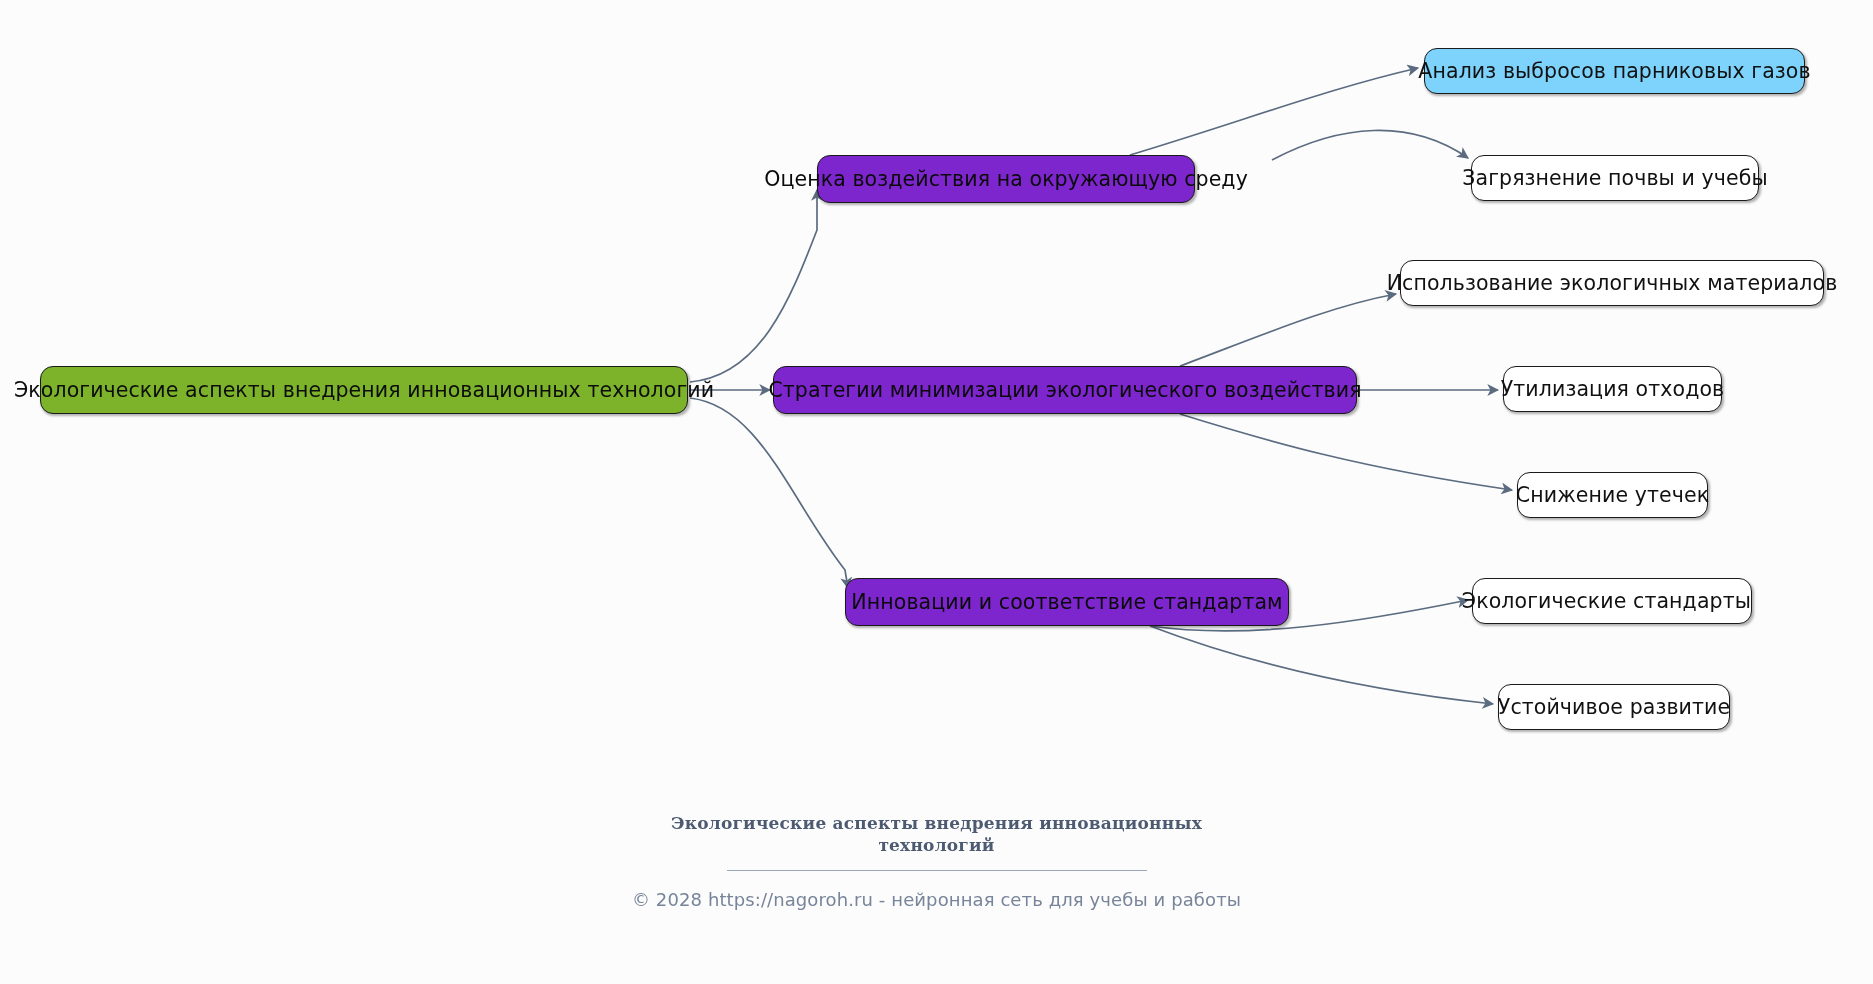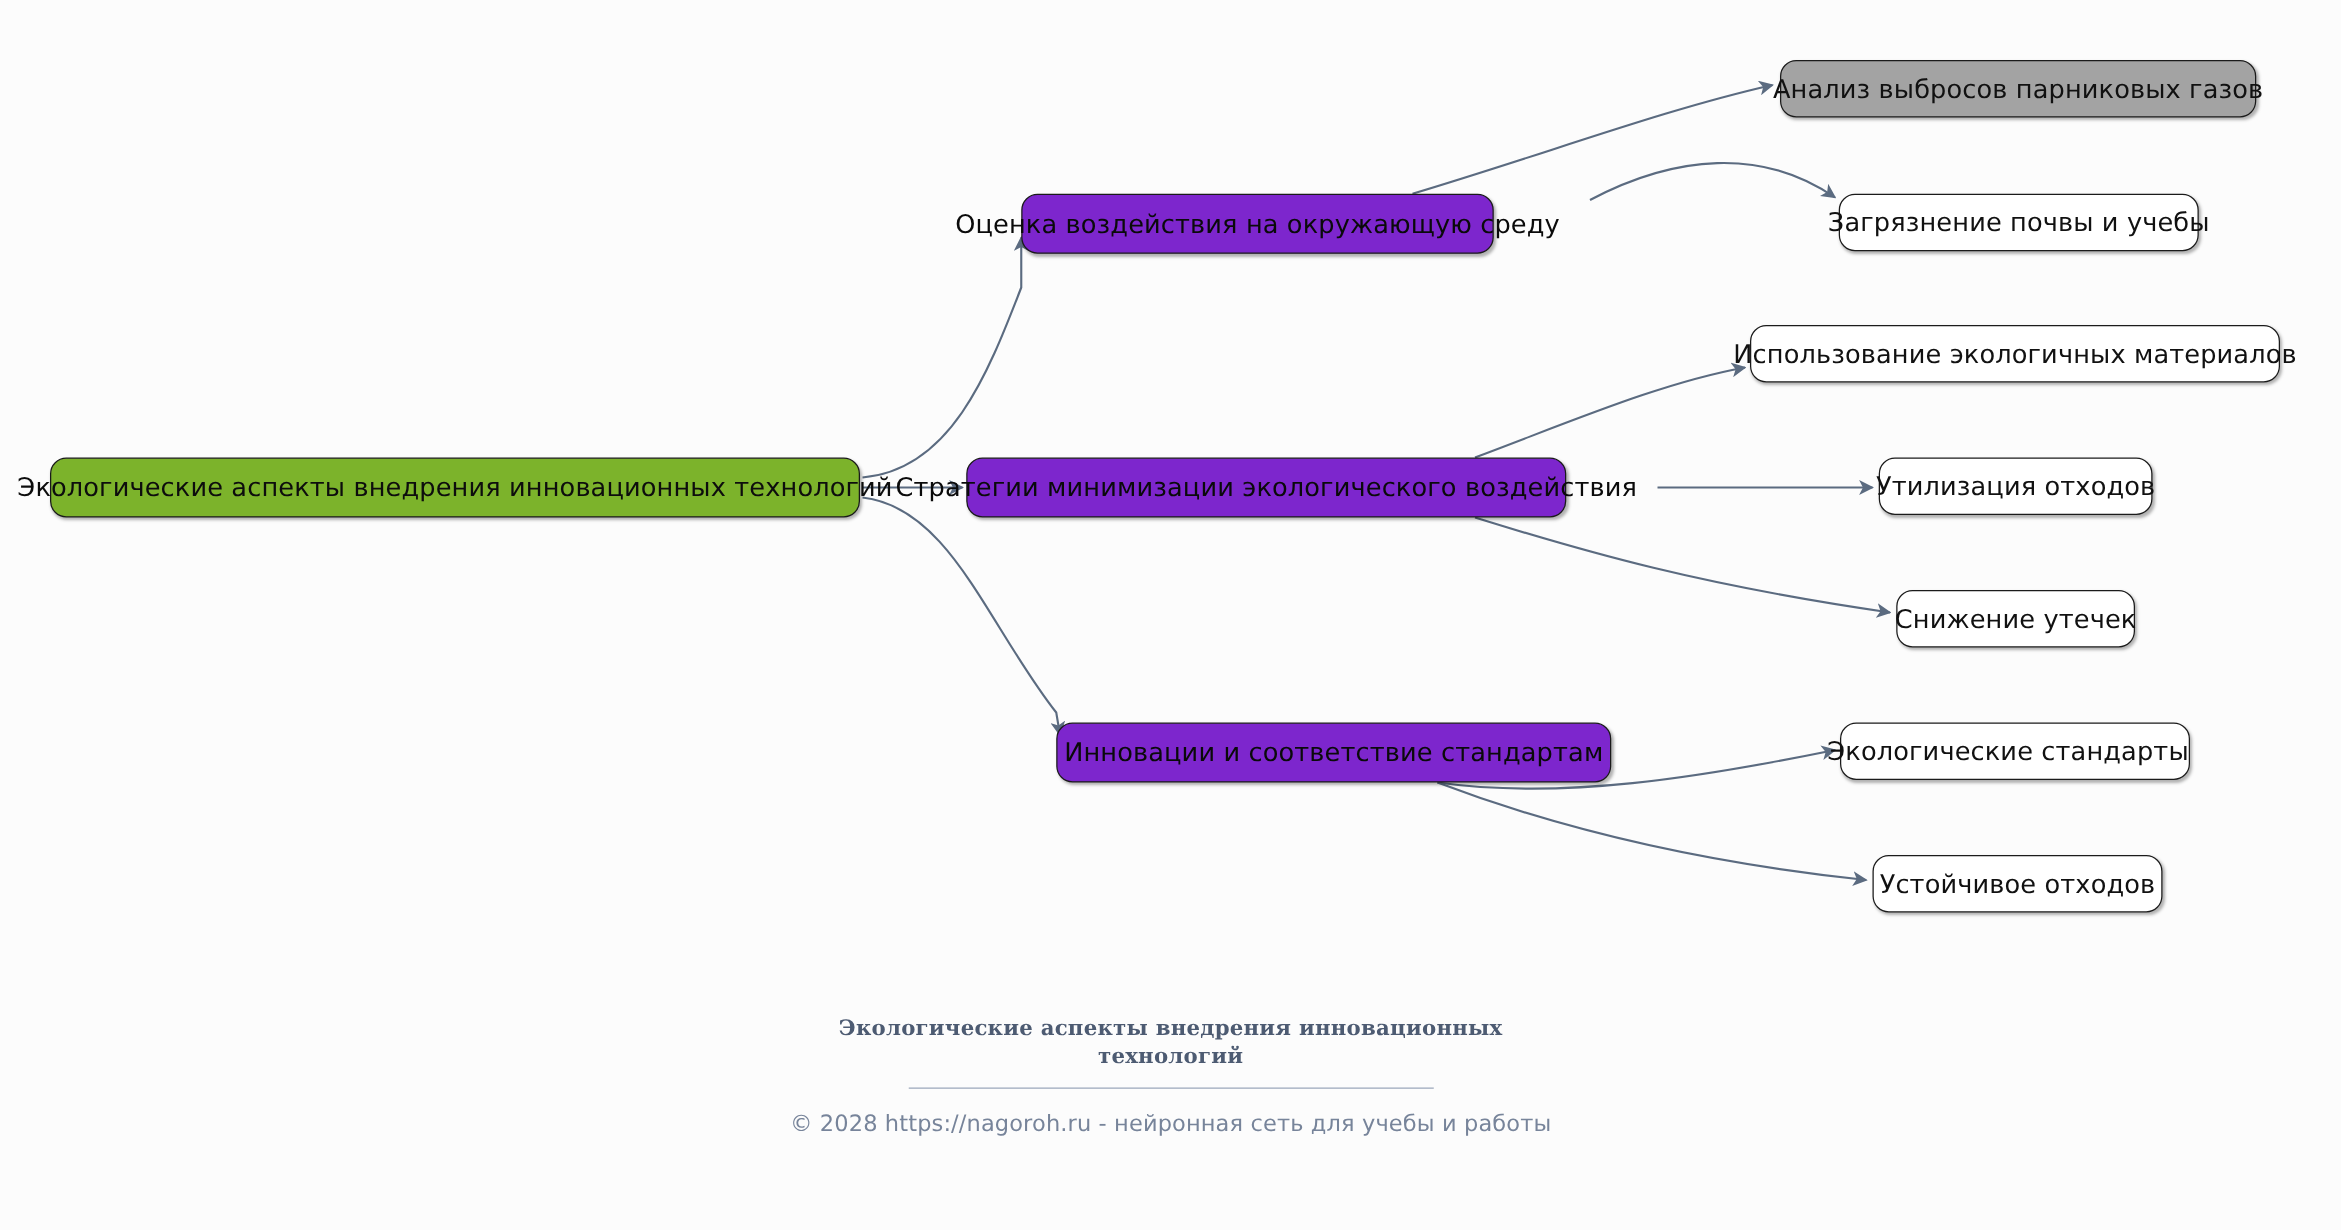--- a/index.html
+++ b/index.html
@@ -127,48 +127,48 @@
     </g>
   </svg>
 
   <div class="node node-root" style="left: 40px; top: 366px; width: 648px; height: 48px; background: rgb(124, 179, 43); color: rgb(13, 13, 13);">
     <span>Экологические аспекты внедрения инновационных технологий</span>
   </div>
 
   <div class="node node-branch" style="left: 817px; top: 155px; width: 378px; height: 48px; background: rgb(125, 38, 205); color: rgb(10, 10, 10);">
     <span>Оценка воздействия на окружающую среду</span>
   </div>
-  <div class="node node-leaf" style="left: 1424px; top: 48px; width: 381px; height: 46px; background: #a3a3a3; color: rgb(17, 17, 17);">
+  <div class="node node-leaf" style="left: 1424px; top: 48px; width: 381px; height: 46px; background: #7dd3fc; color: rgb(17, 17, 17);">
     <span>Анализ выбросов парниковых газов</span>
   </div>
   <div class="node node-leaf" style="left: 1471px; top: 155px; width: 288px; height: 46px; background: rgb(255, 255, 255); color: rgb(17, 17, 17);">
     <span>Загрязнение почвы и учебы</span>
   </div>
 
-  <div class="node node-branch" style="left: 773px; top: 366px; width: 480px; height: 48px; background: rgb(125, 38, 205); color: rgb(10, 10, 10);">
+  <div class="node node-branch" style="left: 773px; top: 366px; width: 584px; height: 48px; background: rgb(125, 38, 205); color: rgb(10, 10, 10);">
     <span>Стратегии минимизации экологического воздействия</span>
   </div>
   <div class="node node-leaf" style="left: 1400px; top: 260px; width: 424px; height: 46px; background: rgb(255, 255, 255); color: rgb(17, 17, 17);">
     <span>Использование экологичных материалов</span>
   </div>
   <div class="node node-leaf" style="left: 1503px; top: 366px; width: 219px; height: 46px; background: rgb(255, 255, 255); color: rgb(17, 17, 17);">
     <span>Утилизация отходов</span>
   </div>
   <div class="node node-leaf" style="left: 1517px; top: 472px; width: 191px; height: 46px; background: rgb(255, 255, 255); color: rgb(17, 17, 17);">
     <span>Снижение утечек</span>
   </div>
 
   <div class="node node-branch" style="left: 845px; top: 578px; width: 444px; height: 48px; background: rgb(125, 38, 205); color: rgb(10, 10, 10);">
     <span>Инновации и соответствие стандартам</span>
   </div>
   <div class="node node-leaf" style="left: 1472px; top: 578px; width: 280px; height: 46px; background: rgb(255, 255, 255); color: rgb(17, 17, 17); justify-content: flex-end;">
     <span>Экологические стандарты</span>
   </div>
   <div class="node node-leaf" style="left: 1498px; top: 684px; width: 232px; height: 46px; background: rgb(255, 255, 255); color: rgb(17, 17, 17);">
-    <span>Устойчивое отходов</span>
+    <span>Устойчивое развитие</span>
   </div>
 
   <div id="footer">
     <div id="caption-title" style="color: rgb(77, 91, 114);">Экологические аспекты внедрения инновационных технологий</div>
     <div id="caption-rule"></div>
     <div id="copyright" style="color: rgb(119, 132, 154);">© 2028 https://nagoroh.ru - нейронная сеть для учебы и работы</div>
   </div>
 
 </div>
 

